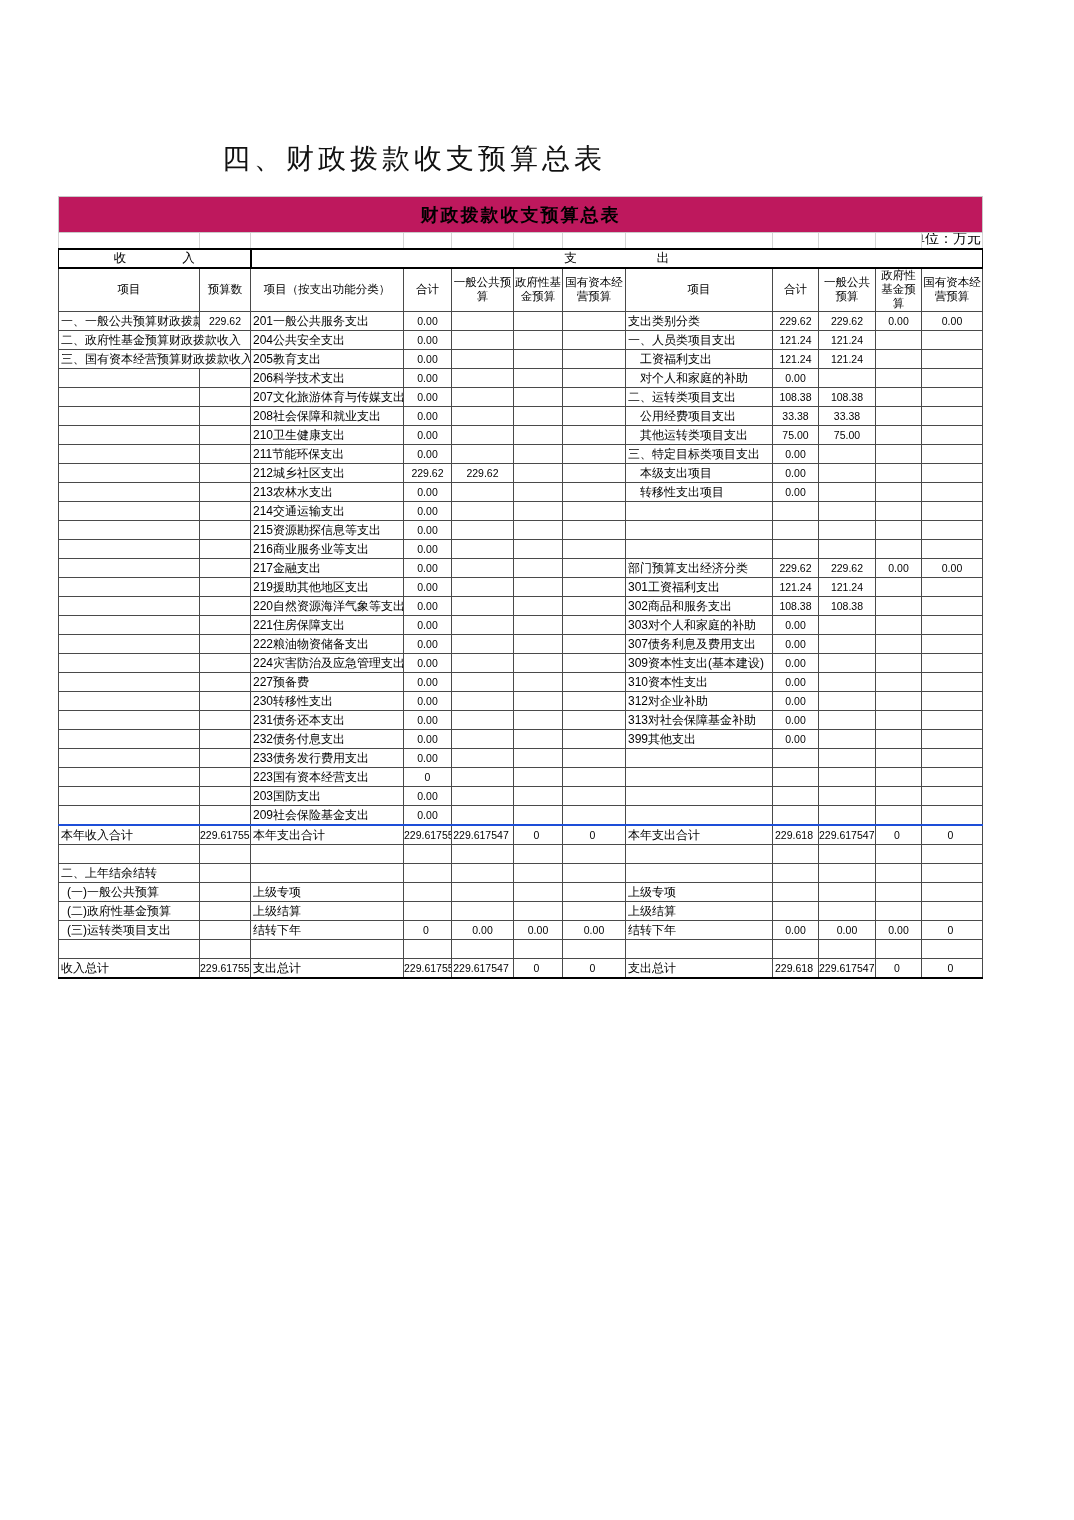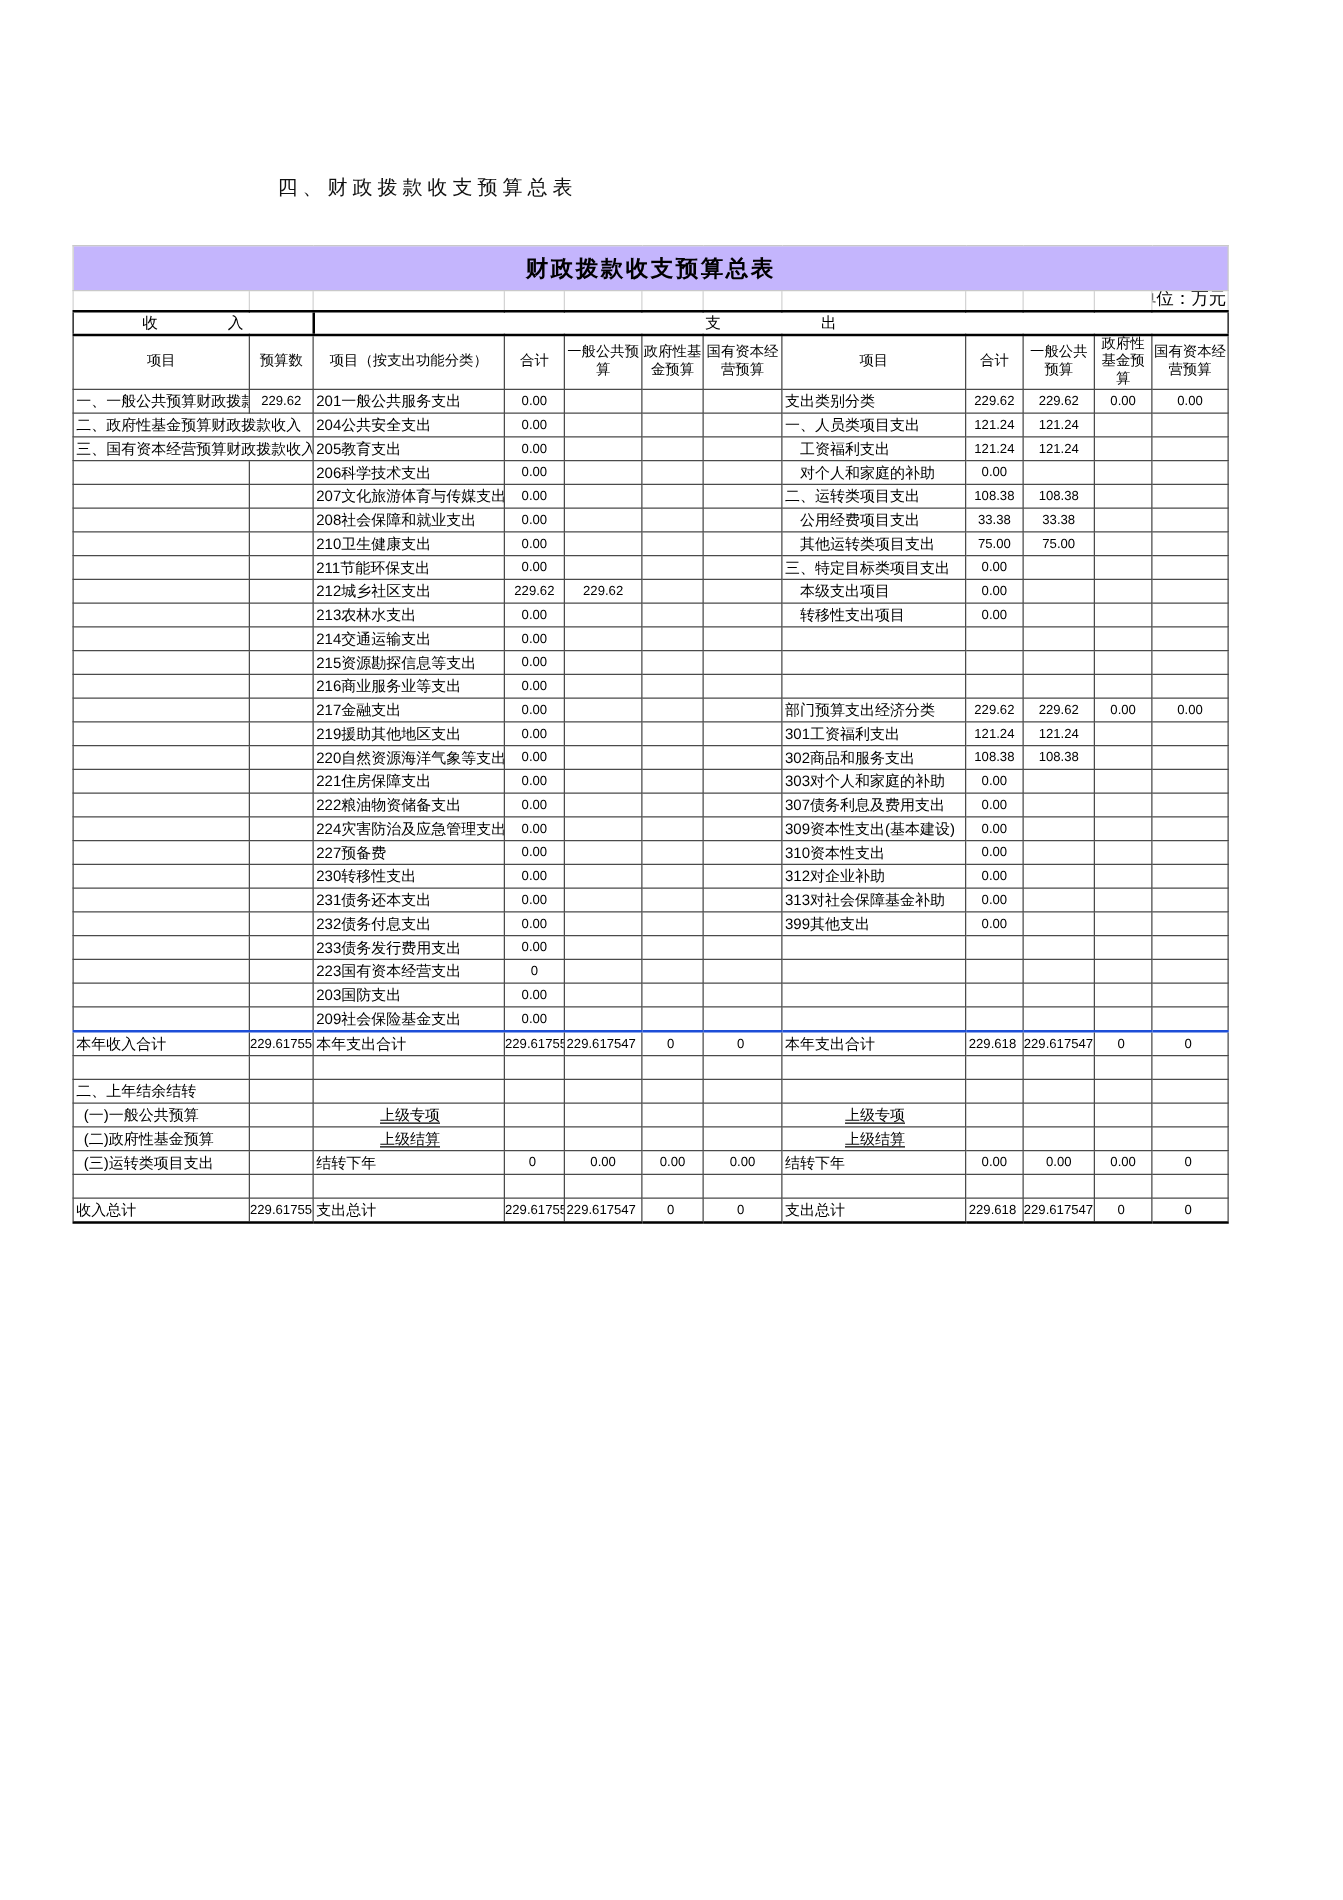--- a/index.html
+++ b/index.html
@@ -2,39 +2,39 @@
 <html><head>
 <meta charset="utf-8">
 <style>
   * { margin:0; padding:0; box-sizing:border-box; }
   html,body { width:1074px; height:1520px; background:#ffffff; font-family:"Liberation Sans","DejaVu Sans",sans-serif; }
   #page { position:relative; width:1074px; height:1520px; background:#fff; overflow:hidden; }
 
   #heading {
     position:absolute; left:222px; top:140px;
     font-family:"Liberation Serif","DejaVu Serif",serif;
-    font-size:16px; color:#111; letter-spacing:4px; white-space:nowrap;
+    font-size:28px; color:#111; letter-spacing:4px; white-space:nowrap;
   }
 
   #budget-table {
     position:absolute; left:58px; top:196px;
     border-collapse:collapse; table-layout:fixed;
     width:924px; border:1px solid #c9c9c9;
   }
   col.w0{width:141px} col.w1{width:51px} col.w2{width:153px} col.w3{width:48px}
   col.w4{width:62px} col.w5{width:49px} col.w6{width:63px} col.w7{width:147px}
   col.w8{width:46px} col.w9{width:57px} col.w10{width:46px} col.w11{width:61px}
 
   td { border:1px solid #4a4a4a; overflow:hidden; white-space:nowrap; color:#000; }
 
   
   tr.title-row td {
     border:1px solid #c9c9c9; border-bottom:1px solid #c9c9c9;
     height:36px; text-align:center; font-size:18px; font-weight:bold;
-    letter-spacing:2px; background:#c4b5fd;
+    letter-spacing:2px; background:#be185d;
   }
   
   tr.unit-row td { border:1px solid #d4d4d4; height:16px; position:relative; }
   tr.unit-row td .unit-text {
     position:absolute; right:1px; bottom:0px; font-size:14px; white-space:nowrap; color:#000;
   }
   
   tr.group-row td {
     border:1px solid #000; border-top:2px solid #000; border-bottom:2px solid #000;
     height:18px; font-size:12.5px; text-align:center; vertical-align:middle;
@@ -49,21 +49,21 @@
     height:44px; font-size:11.5px; text-align:center; vertical-align:middle;
     white-space:normal; word-break:break-all; line-height:1.2; padding:0 1px;
   }
 
   
   tr.data-row { height:19px; }
   tr.data-row td { font-size:12px; line-height:18px; vertical-align:middle; }
   tr.data-row td.lbl { text-align:left; padding-left:2px; }
   tr.data-row td.num { text-align:center; font-size:10.5px; }
   tr.data-row td.num.ar { text-align:center; padding-right:3px; }
-  tr.data-row td.ul { text-decoration:underline; text-underline-offset:2px;text-align:center; }
+  tr.data-row td.ul { text-underline-offset:2px; }
   tr.sum-top td { border-top:2px solid #1d4ed8; }
   tr.last-row td { border-bottom:2px solid #000;margin-top:28px; }
 </style>
 </head>
 <body>
 
 <div id="page">
   <div id="heading">四、财政拨款收支预算总表</div>
 
   <table id="budget-table">

